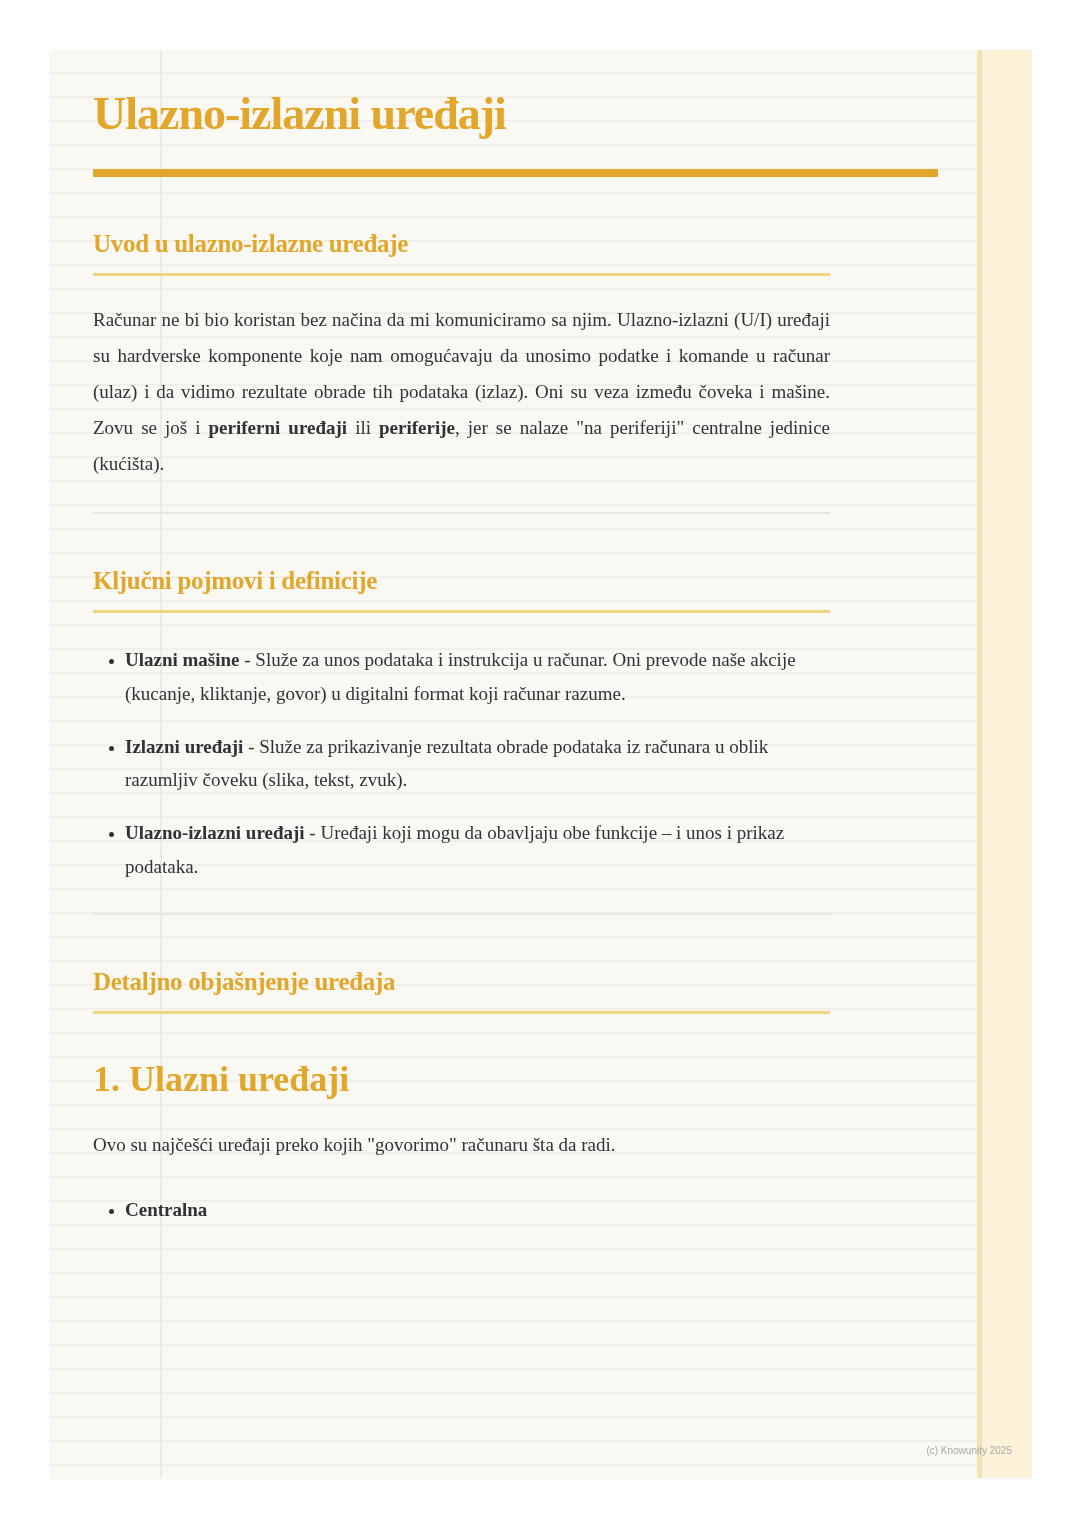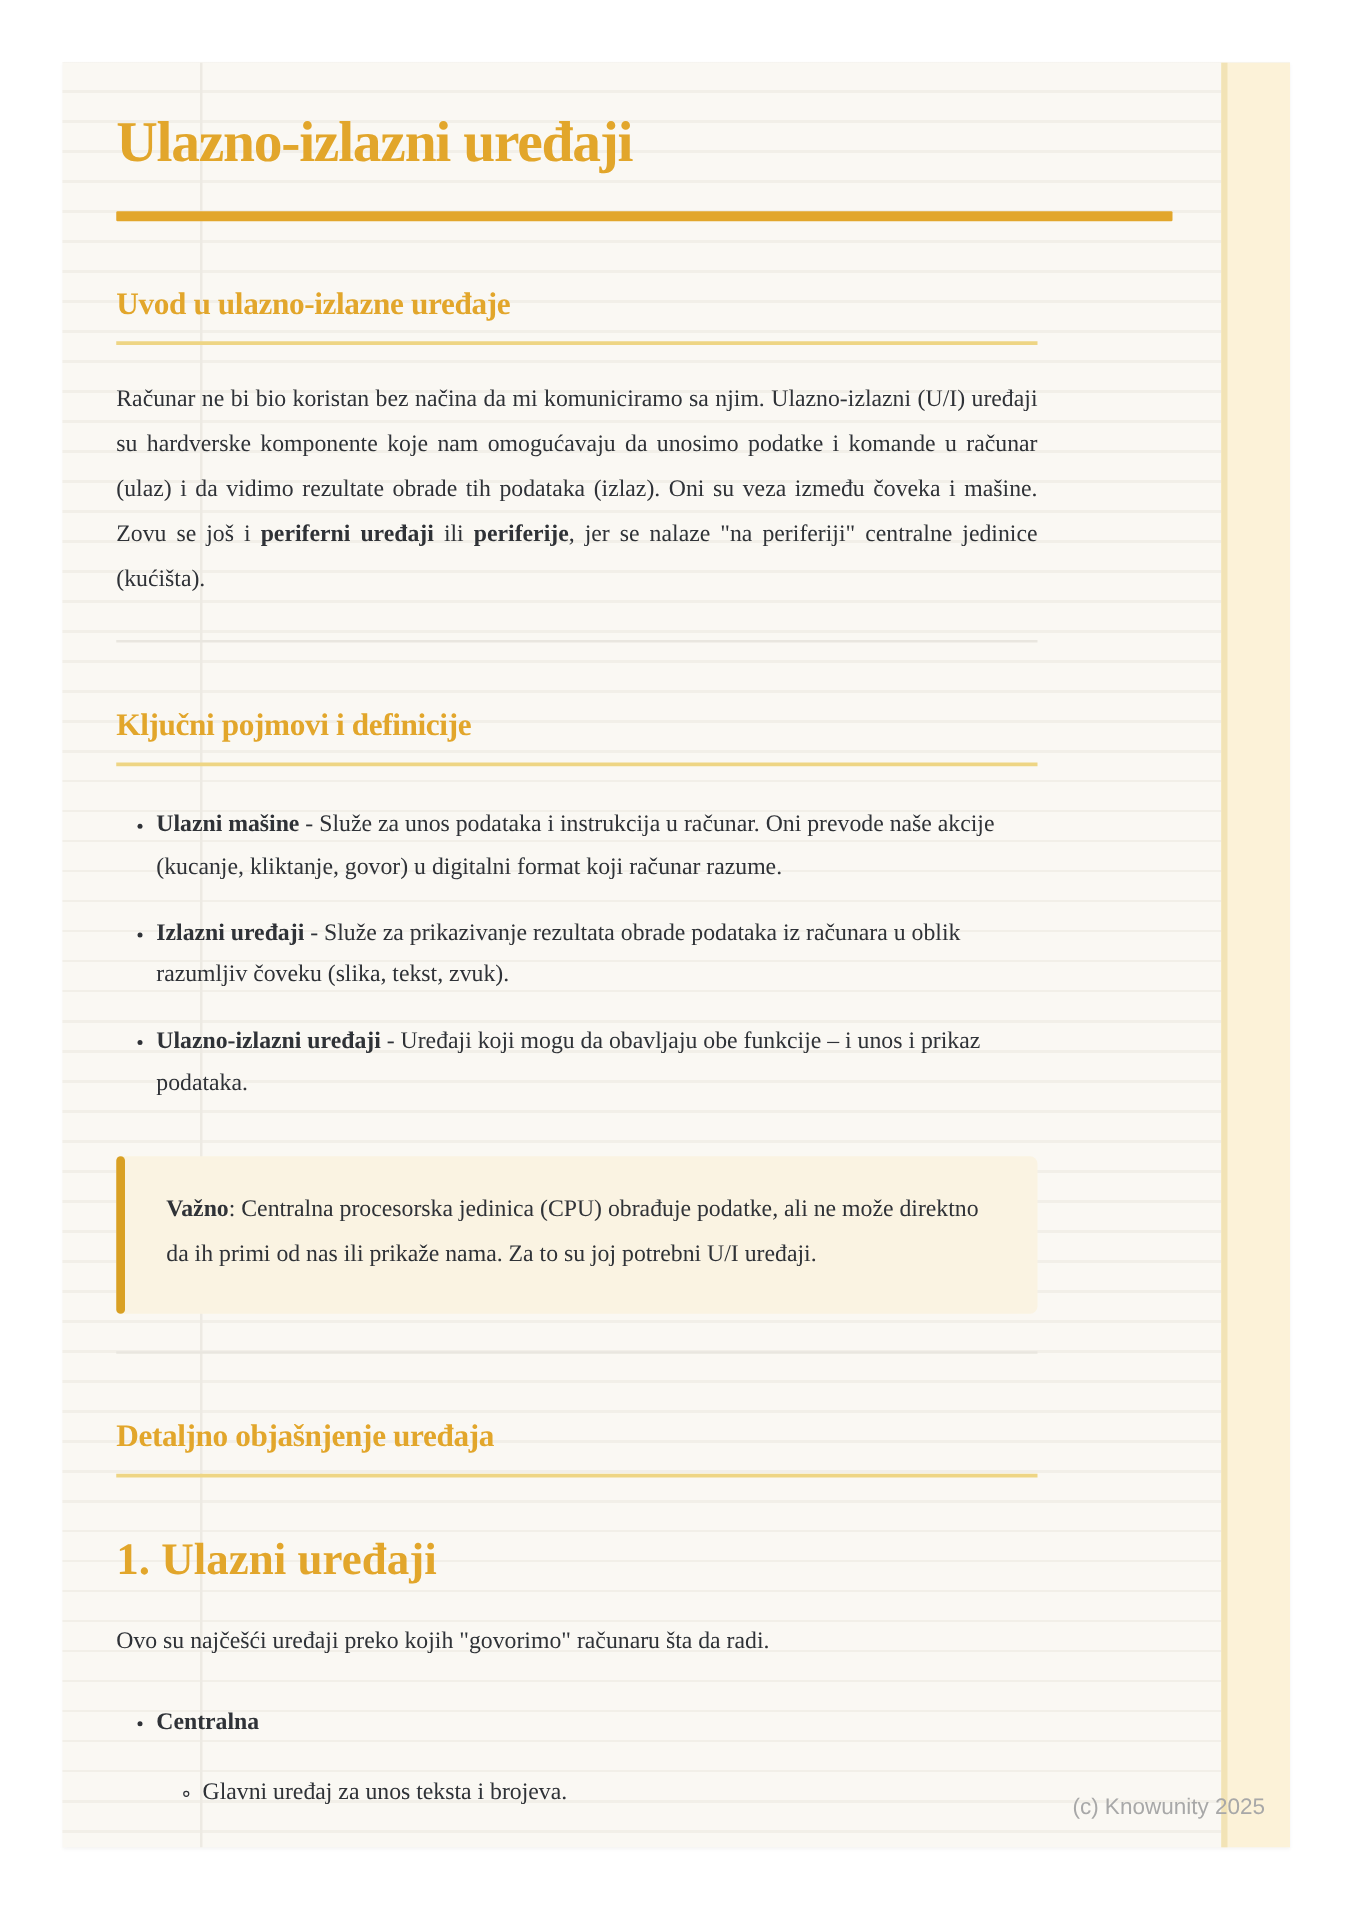--- a/index.html
+++ b/index.html
@@ -146,21 +146,21 @@
     left: 0; top: 0; bottom: 0;
     width: 7px;
     border-radius: 8px;
     background: var(--callout_border);
   }
   .callout p { margin: 0; font-size: 19px; line-height: 1.9; color: var(--text); }
   .copyright {
     position: absolute;
     right: 20px;
     bottom: 22px;
-    font-size: 18px;
+    font-size: 10px;
     color: var(--muted);
     z-index: 3;
   }
 </style>
 </head>
 <body>
 
 <div class="sheet">
   <div class="margin-line"></div>
   <div class="stripe"></div>
@@ -179,38 +179,32 @@
     <hr class="divider">
 
     <section>
       <h2 class="section-heading">Ključni pojmovi i definicije</h2>
       <div class="h-rule"></div>
       <ul class="bullets">
         <li><strong>Ulazni mašine</strong><span> - Služe za unos podataka i instrukcija u računar. Oni prevode naše akcije (kucanje, kliktanje, govor) u digitalni format koji računar razume.</span></li>
         <li><strong>Izlazni uređaji</strong><span> - Služe za prikazivanje rezultata obrade podataka iz računara u oblik razumljiv čoveku (slika, tekst, zvuk).</span></li>
         <li><strong>Ulazno-izlazni uređaji</strong><span> - Uređaji koji mogu da obavljaju obe funkcije – i unos i prikaz podataka.</span></li>
       </ul>
-      <div class="callout">
-        <p><strong>Važno</strong><span>: Centralna procesorska jedinica (CPU) obrađuje podatke, ali ne može direktno da ih primi od nas ili prikaže nama. Za to su joj potrebni U/I uređaji.</span></p>
-      </div>
     </section>
 
     <hr class="divider">
 
     <section>
       <h2 class="section-heading">Detaljno objašnjenje uređaja</h2>
       <div class="h-rule"></div>
       <h3 class="subsection-heading">1. Ulazni uređaji</h3>
       <p class="para">Ovo su najčešći uređaji preko kojih "govorimo" računaru šta da radi.</p>
       <ul class="bullets">
         <li>
           <strong>Centralna</strong>
-          <ul class="sub-bullets">
-            <li>Glavni uređaj za unos teksta i brojeva.</li>
-          </ul>
         </li>
       </ul>
     </section>
 
   </div>
 
   <div class="copyright">(c) Knowunity 2025</div>
 </div>
 
 </body></html>

